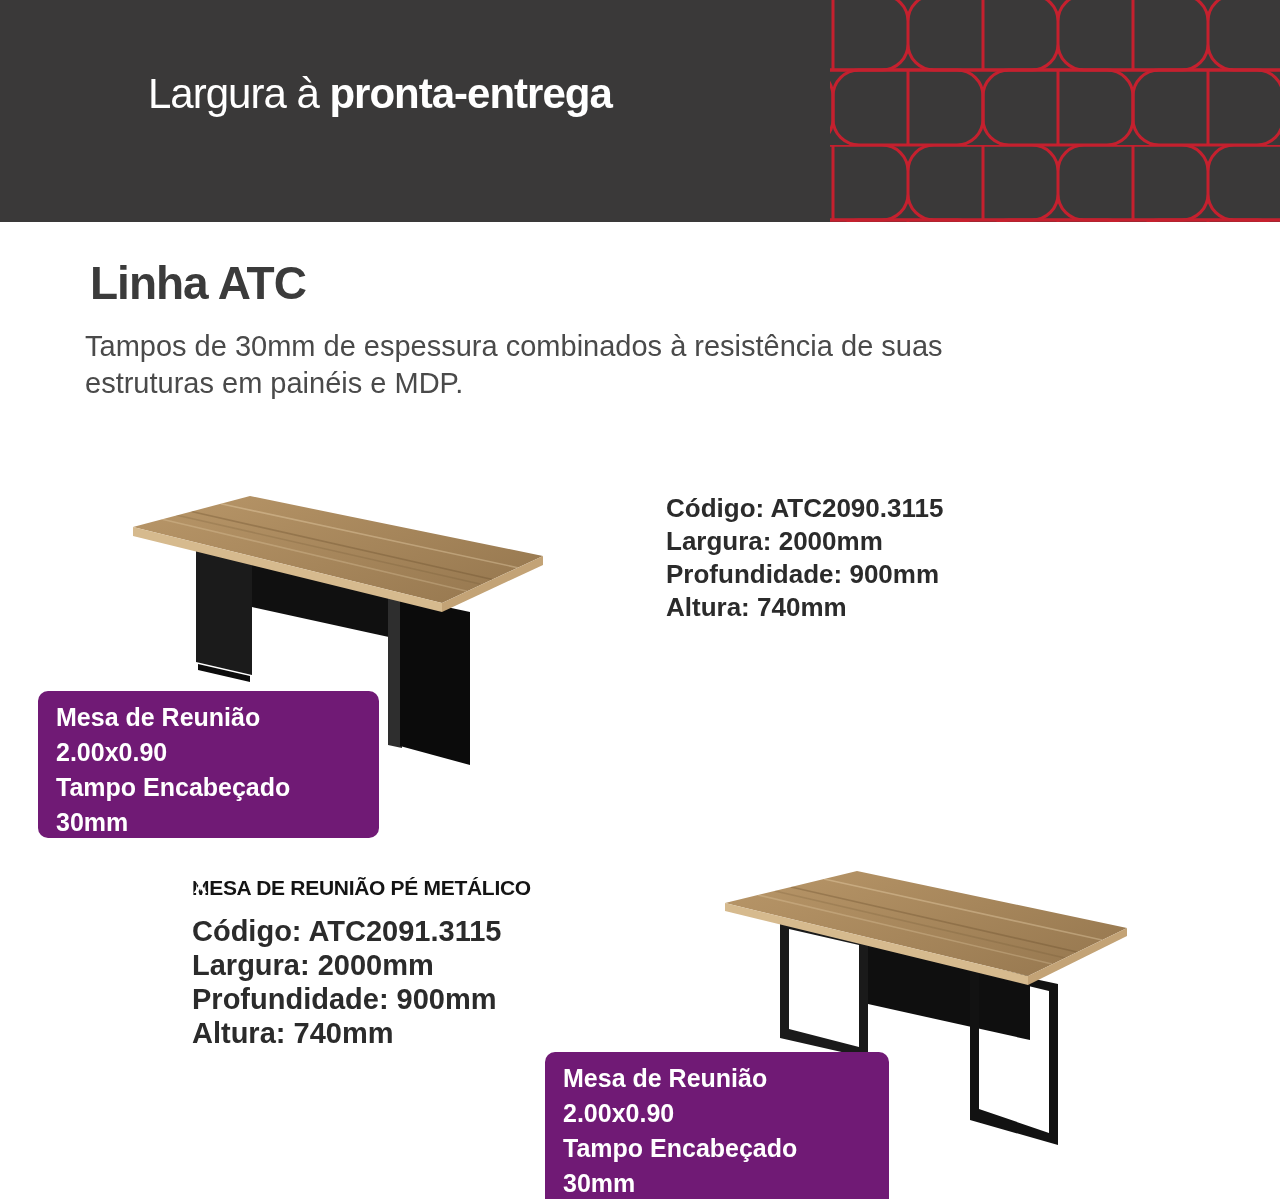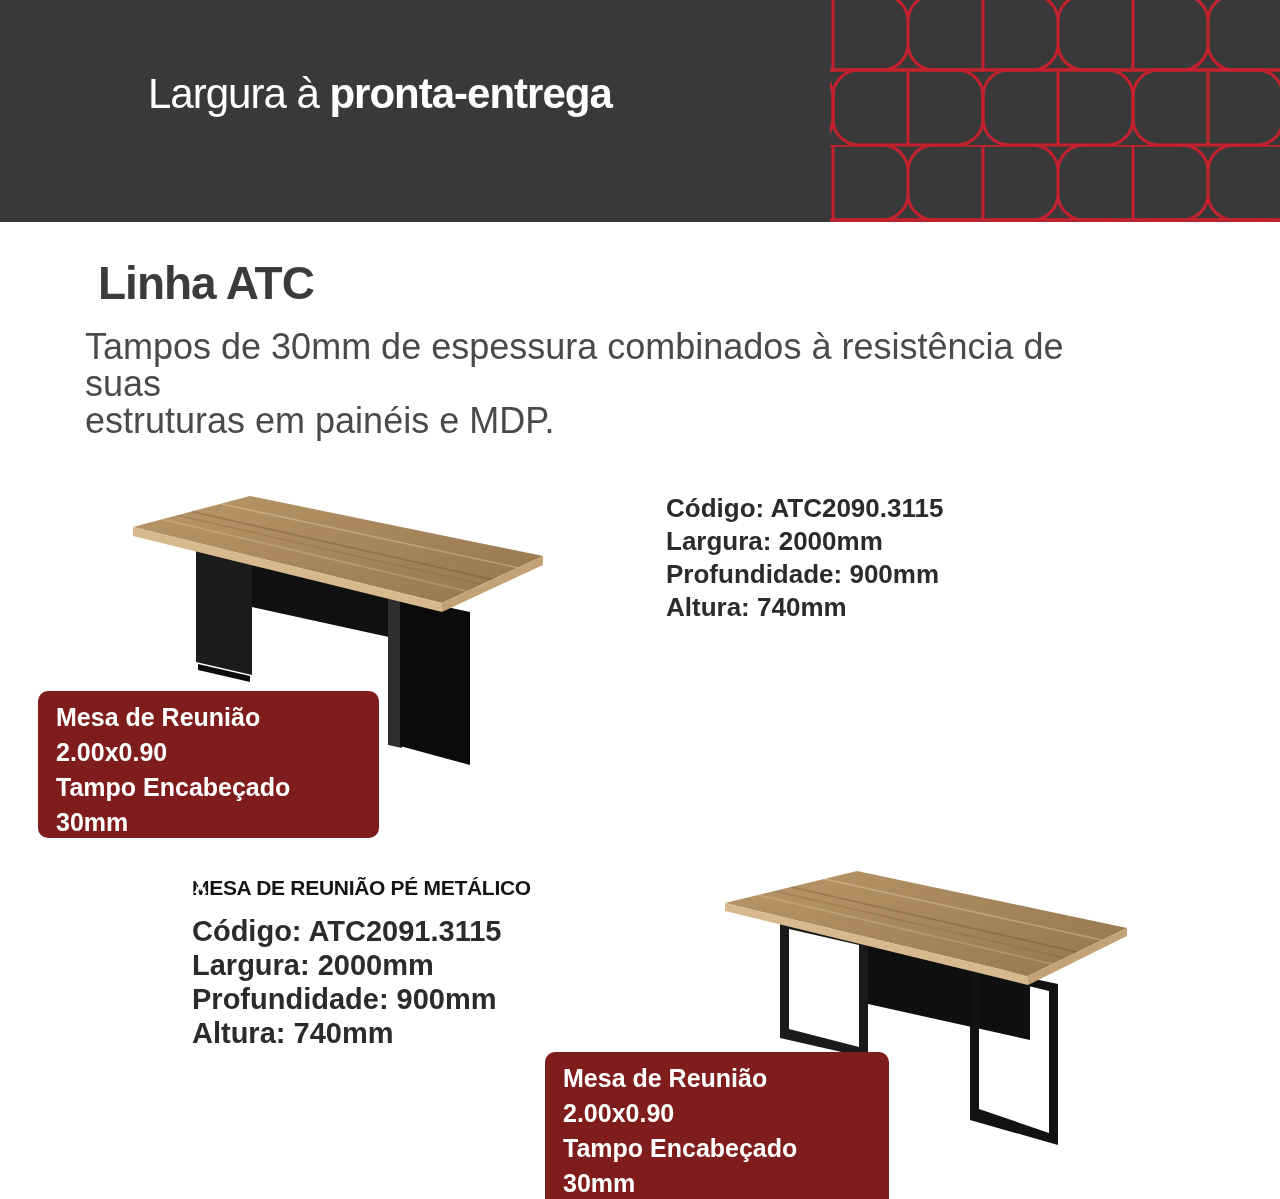--- a/index.html
+++ b/index.html
@@ -8,42 +8,42 @@
 
   
   .hdr{position:absolute;left:0;top:0;width:1280px;height:222px;background:#3a3939;}
   .hdr-title{position:absolute;left:148px;top:70px;font-size:42px;letter-spacing:-1px;
              color:#ffffff;white-space:nowrap;}
   .hdr-title .reg{font-weight:400;}
   .hdr-title .bold{font-weight:700;}
   .hdr-pattern{position:absolute;right:0;top:0;width:450px;height:222px;}
 
   
-  .intro-heading{position:absolute;left:98px;top:256px;font-size:46px;font-weight:800;
+  .intro-heading{position:absolute;left:90px;top:256px;font-size:46px;font-weight:800;
                  letter-spacing:-1px;color:#3b3b3b;text-align:center;}
-  .intro-desc{position:absolute;left:85px;top:328px;width:1040px;font-size:36px;
+  .intro-desc{position:absolute;left:85px;top:328px;width:1040px;font-size:29px;
               line-height:37px;color:#4a4a4a;white-space:pre-line;}
 
   
   .img1{position:absolute;left:100px;top:465px;width:500px;height:310px;}
   .img2{position:absolute;left:695px;top:858px;width:585px;height:305px;z-index:1;}
 
   
   .info{position:absolute;color:#2b2b2b;}
   .info1{left:666px;top:492px;}
   .info2{left:192px;top:876px;}
   .info .name{font-weight:700;color:#141414;letter-spacing:-0.3px;white-space:nowrap;}
   .info1 .name{font-size:24px;margin-bottom:9px;}
   .info2 .name{font-size:21px;margin-bottom:14px;}
   .info .spec{white-space:nowrap;font-weight:bold;}
   .info1 .spec{font-size:26px;line-height:33px;}
   .info2 .spec{font-size:29px;line-height:34px;}
 
   
-  .tag{position:absolute;background:#7f1d1d;border-radius:10px;color:#ffffff;
+  .tag{position:absolute;background:#701a75;border-radius:10px;color:#ffffff;
        font-weight:700;font-size:25px;line-height:35px;padding:9px 14px 12px 18px;
        box-sizing:border-box;z-index:2;}
   .tag1{left:38px;top:691px;width:341px;height:147px;}
   .tag2{left:545px;top:1052px;width:344px;height:170px;}
   .tag .price{margin-top:27px;}
 </style>
 </head>
 <body>
 
 <div class="page">

